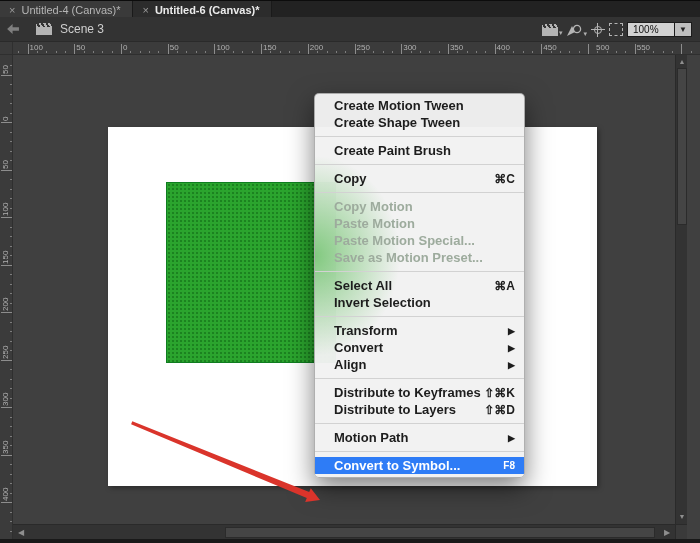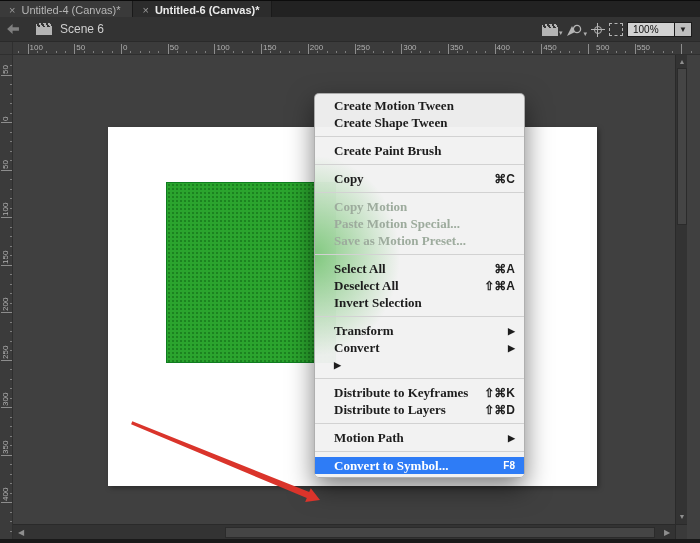--- a/index.html
+++ b/index.html
@@ -77,21 +77,21 @@
 
   
   .context-menu { position:absolute; left:314px; top:51px; width:211px; background:rgba(242,242,242,0.97);
                   border:1px solid rgba(0,0,0,0.28); border-radius:5px;
                   box-shadow:0 10px 26px rgba(0,0,0,0.5); padding:3px 0; overflow:hidden; }
   .menu-tint { position:absolute; left:0; top:62px; width:115px; height:222px; pointer-events:none;
                background:radial-gradient(115px 135px at 0% 45%, rgba(66,178,62,0.62), rgba(66,178,62,0) 74%); }
   .menu-body { position:relative; }
   .menu-item { position:relative; display:flex; align-items:center; height:17px; padding:0 9px 0 19px;
                font-size:13px; font-weight:600; color:#1d1d1d; cursor:default; }
-  .menu-item .lbl { flex:1; white-space:nowrap;font-family:Liberation Serif, serif; }
+  .menu-item .lbl { flex:1; white-space:nowrap; }
   .menu-item .sc { font-size:12px; font-weight:600; color:#1d1d1d; }
   .menu-item .sub { font-size:9px; color:#1d1d1d; }
   .menu-item.disabled, .menu-item.disabled .sc { color:#9dab9d; }
   .menu-item.highlighted { color:#ffffff; }
   .menu-item.highlighted .sc { color:#ffffff; font-size:10px; font-weight:bold; }
   .menu-sep { height:1px; background:#d2d2d2; margin:5px 0; }
 
   
   .anno-svg { position:absolute; left:0; top:0; width:700px; height:543px; pointer-events:none; z-index:60; }
 </style>
@@ -115,21 +115,21 @@
     <div class="back-btn">
       <svg class="back-arrow" viewBox="0 0 14 11">
         <path d="M6 0 L0 5.5 L6 11 L6 7.4 L13 7.4 L13 3.6 L6 3.6 Z" fill="#7f7f7f"></path>
       </svg>
     </div>
     <div class="scene-chip">
       <span class="clapper">
           <span class="top"></span>
           <span class="body"></span>
         </span>
-      <span class="scene-label">Scene 6</span>
+      <span class="scene-label">Scene 3</span>
     </div>
     <div class="editbar-right">
       <div class="ic-btn">
         <span class="clapper">
             <span class="top"></span>
             <span class="body"></span>
           </span>
         <span class="dd-caret">▾</span>
       </div>
       <div class="ic-btn">
@@ -341,47 +341,47 @@
           <div class="menu-sep"></div>
           <div class="menu-item">
             <span class="lbl">Copy</span>
             <span class="sc">⌘C</span>
           </div>
           <div class="menu-sep"></div>
           <div class="menu-item disabled">
             <span class="lbl">Copy Motion</span>
           </div>
           <div class="menu-item disabled">
+            <span class="lbl">Paste Motion</span>
+          </div>
+          <div class="menu-item disabled">
             <span class="lbl">Paste Motion Special...</span>
           </div>
           <div class="menu-item disabled">
             <span class="lbl">Save as Motion Preset...</span>
           </div>
           <div class="menu-sep"></div>
           <div class="menu-item">
             <span class="lbl">Select All</span>
             <span class="sc">⌘A</span>
           </div>
           <div class="menu-item">
-            <span class="lbl">Deselect All</span>
-            <span class="sc">⇧⌘A</span>
-          </div>
-          <div class="menu-item">
             <span class="lbl">Invert Selection</span>
           </div>
           <div class="menu-sep"></div>
           <div class="menu-item">
             <span class="lbl">Transform</span>
             <span class="sub">▶</span>
           </div>
           <div class="menu-item">
             <span class="lbl">Convert</span>
             <span class="sub">▶</span>
           </div>
           <div class="menu-item">
+            <span class="lbl">Align</span>
             <span class="sub">▶</span>
           </div>
           <div class="menu-sep"></div>
           <div class="menu-item">
             <span class="lbl">Distribute to Keyframes</span>
             <span class="sc">⇧⌘K</span>
           </div>
           <div class="menu-item">
             <span class="lbl">Distribute to Layers</span>
             <span class="sc">⇧⌘D</span>

